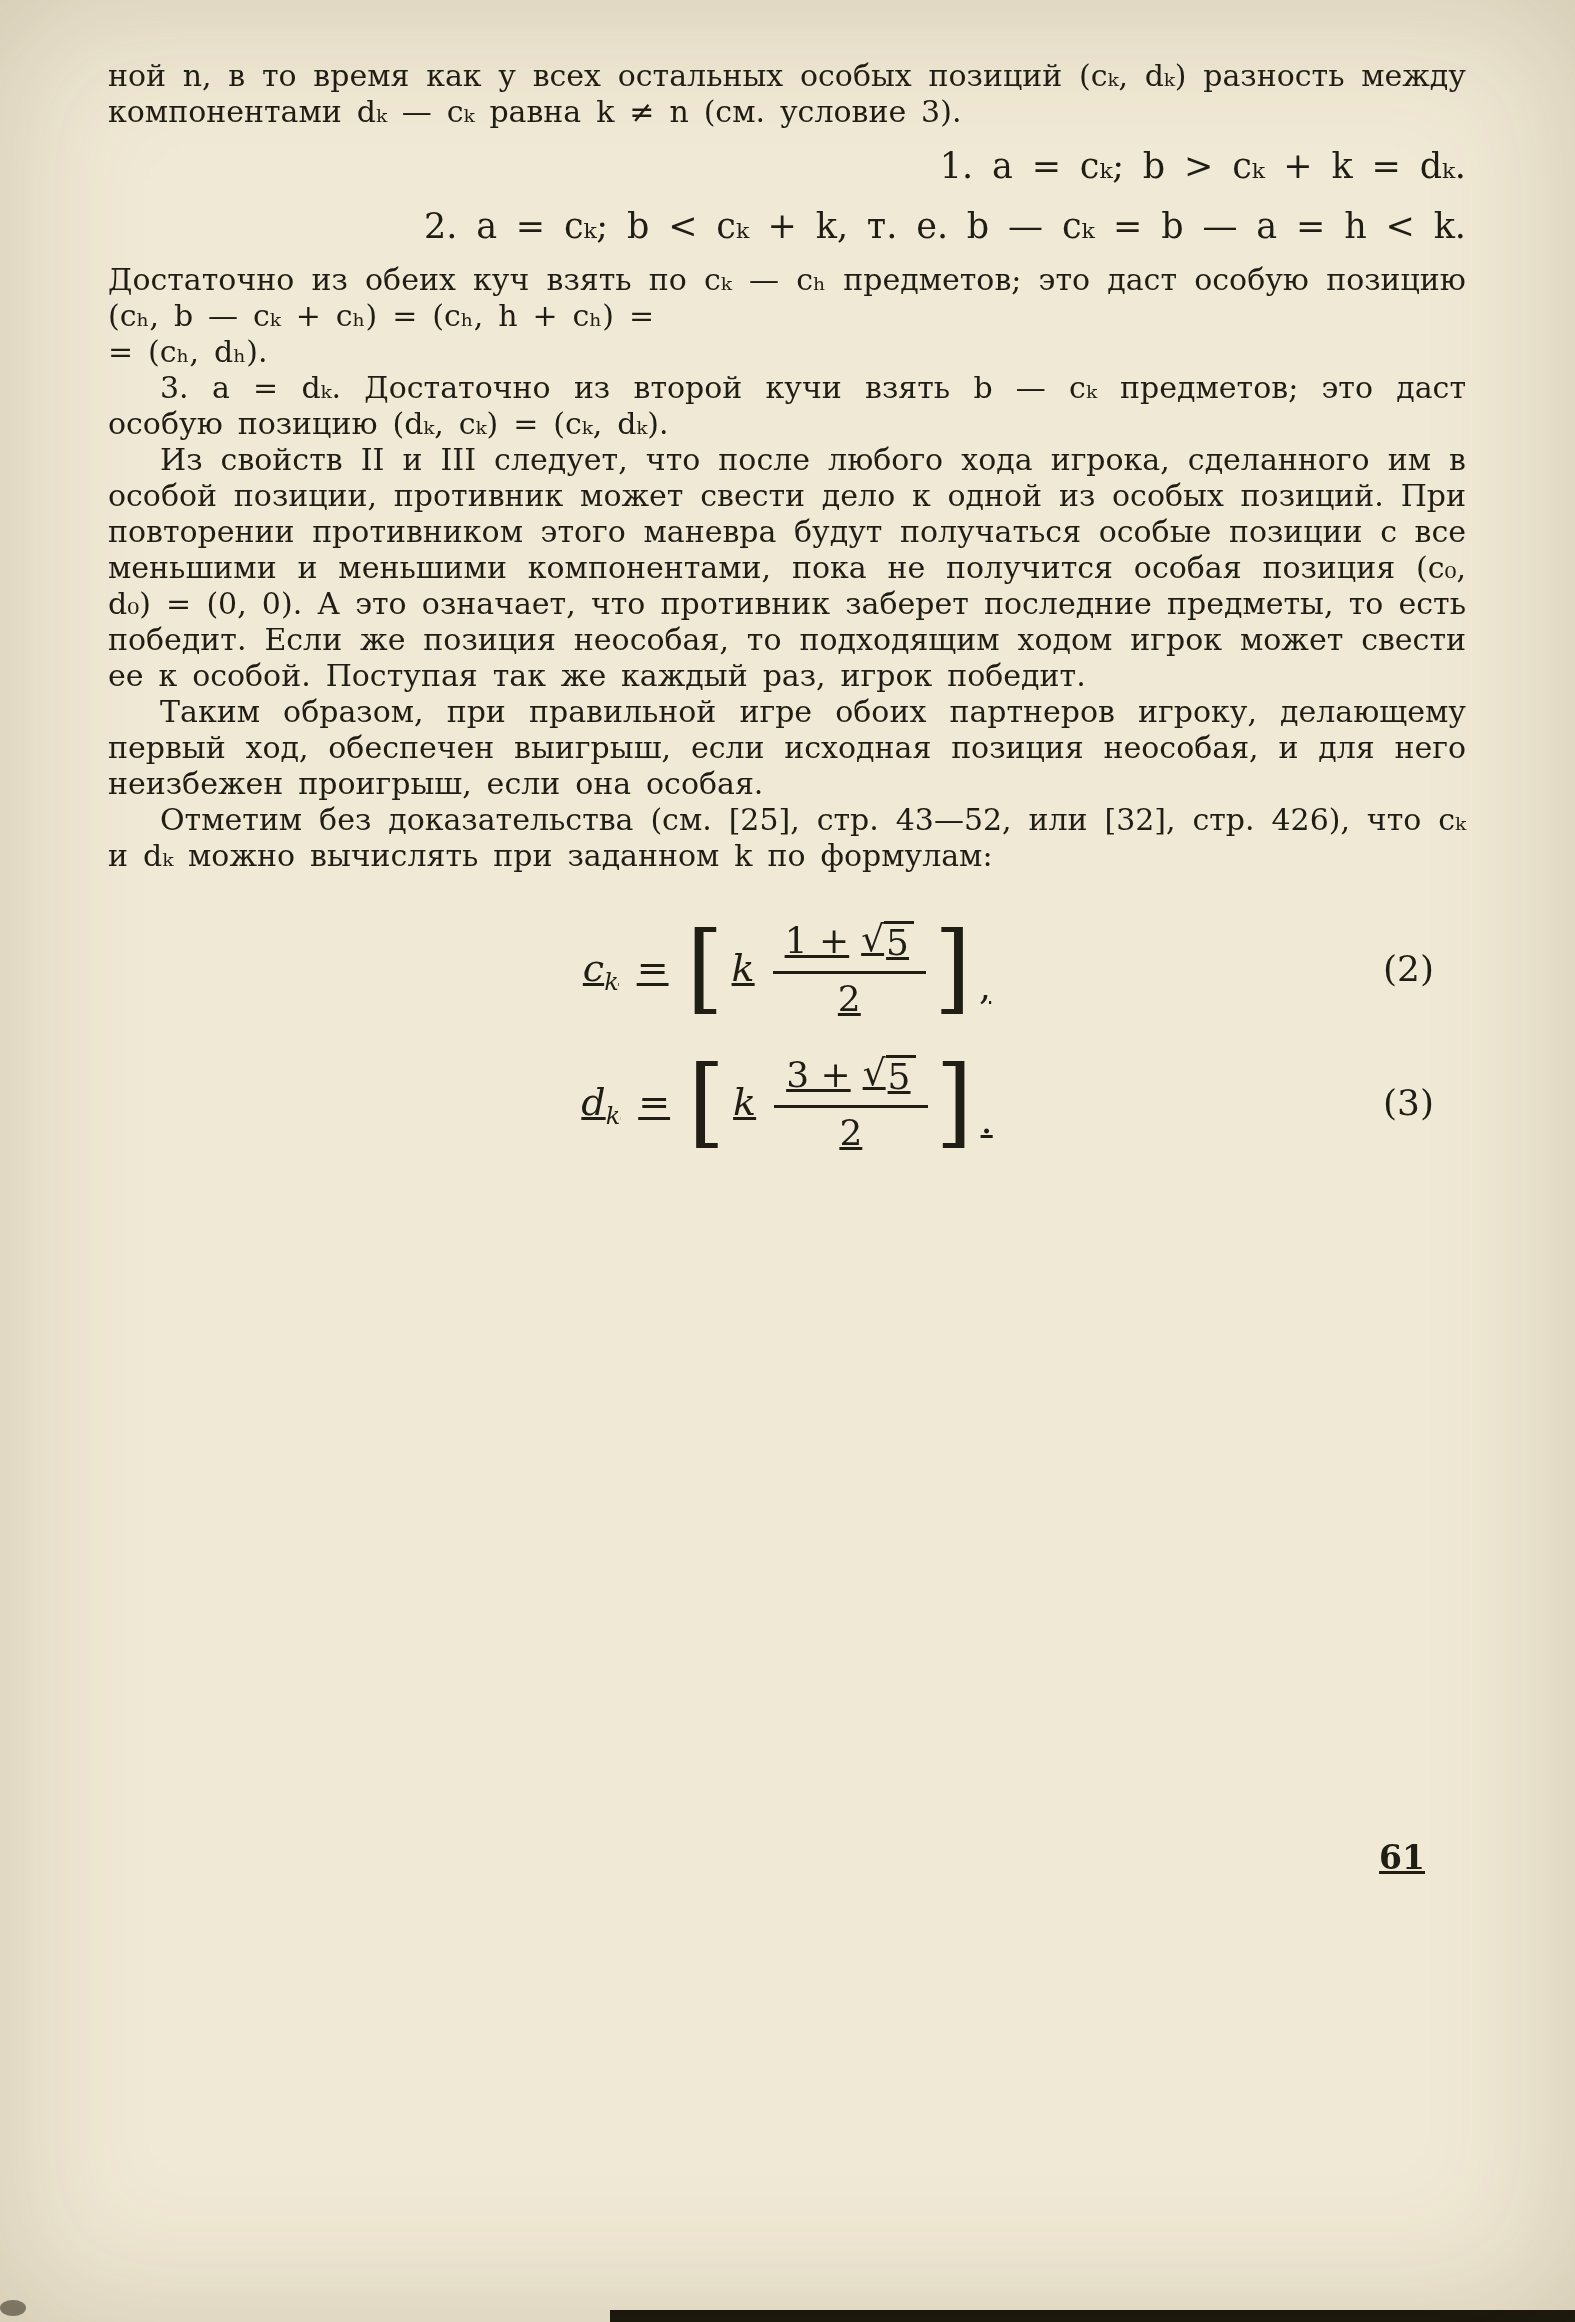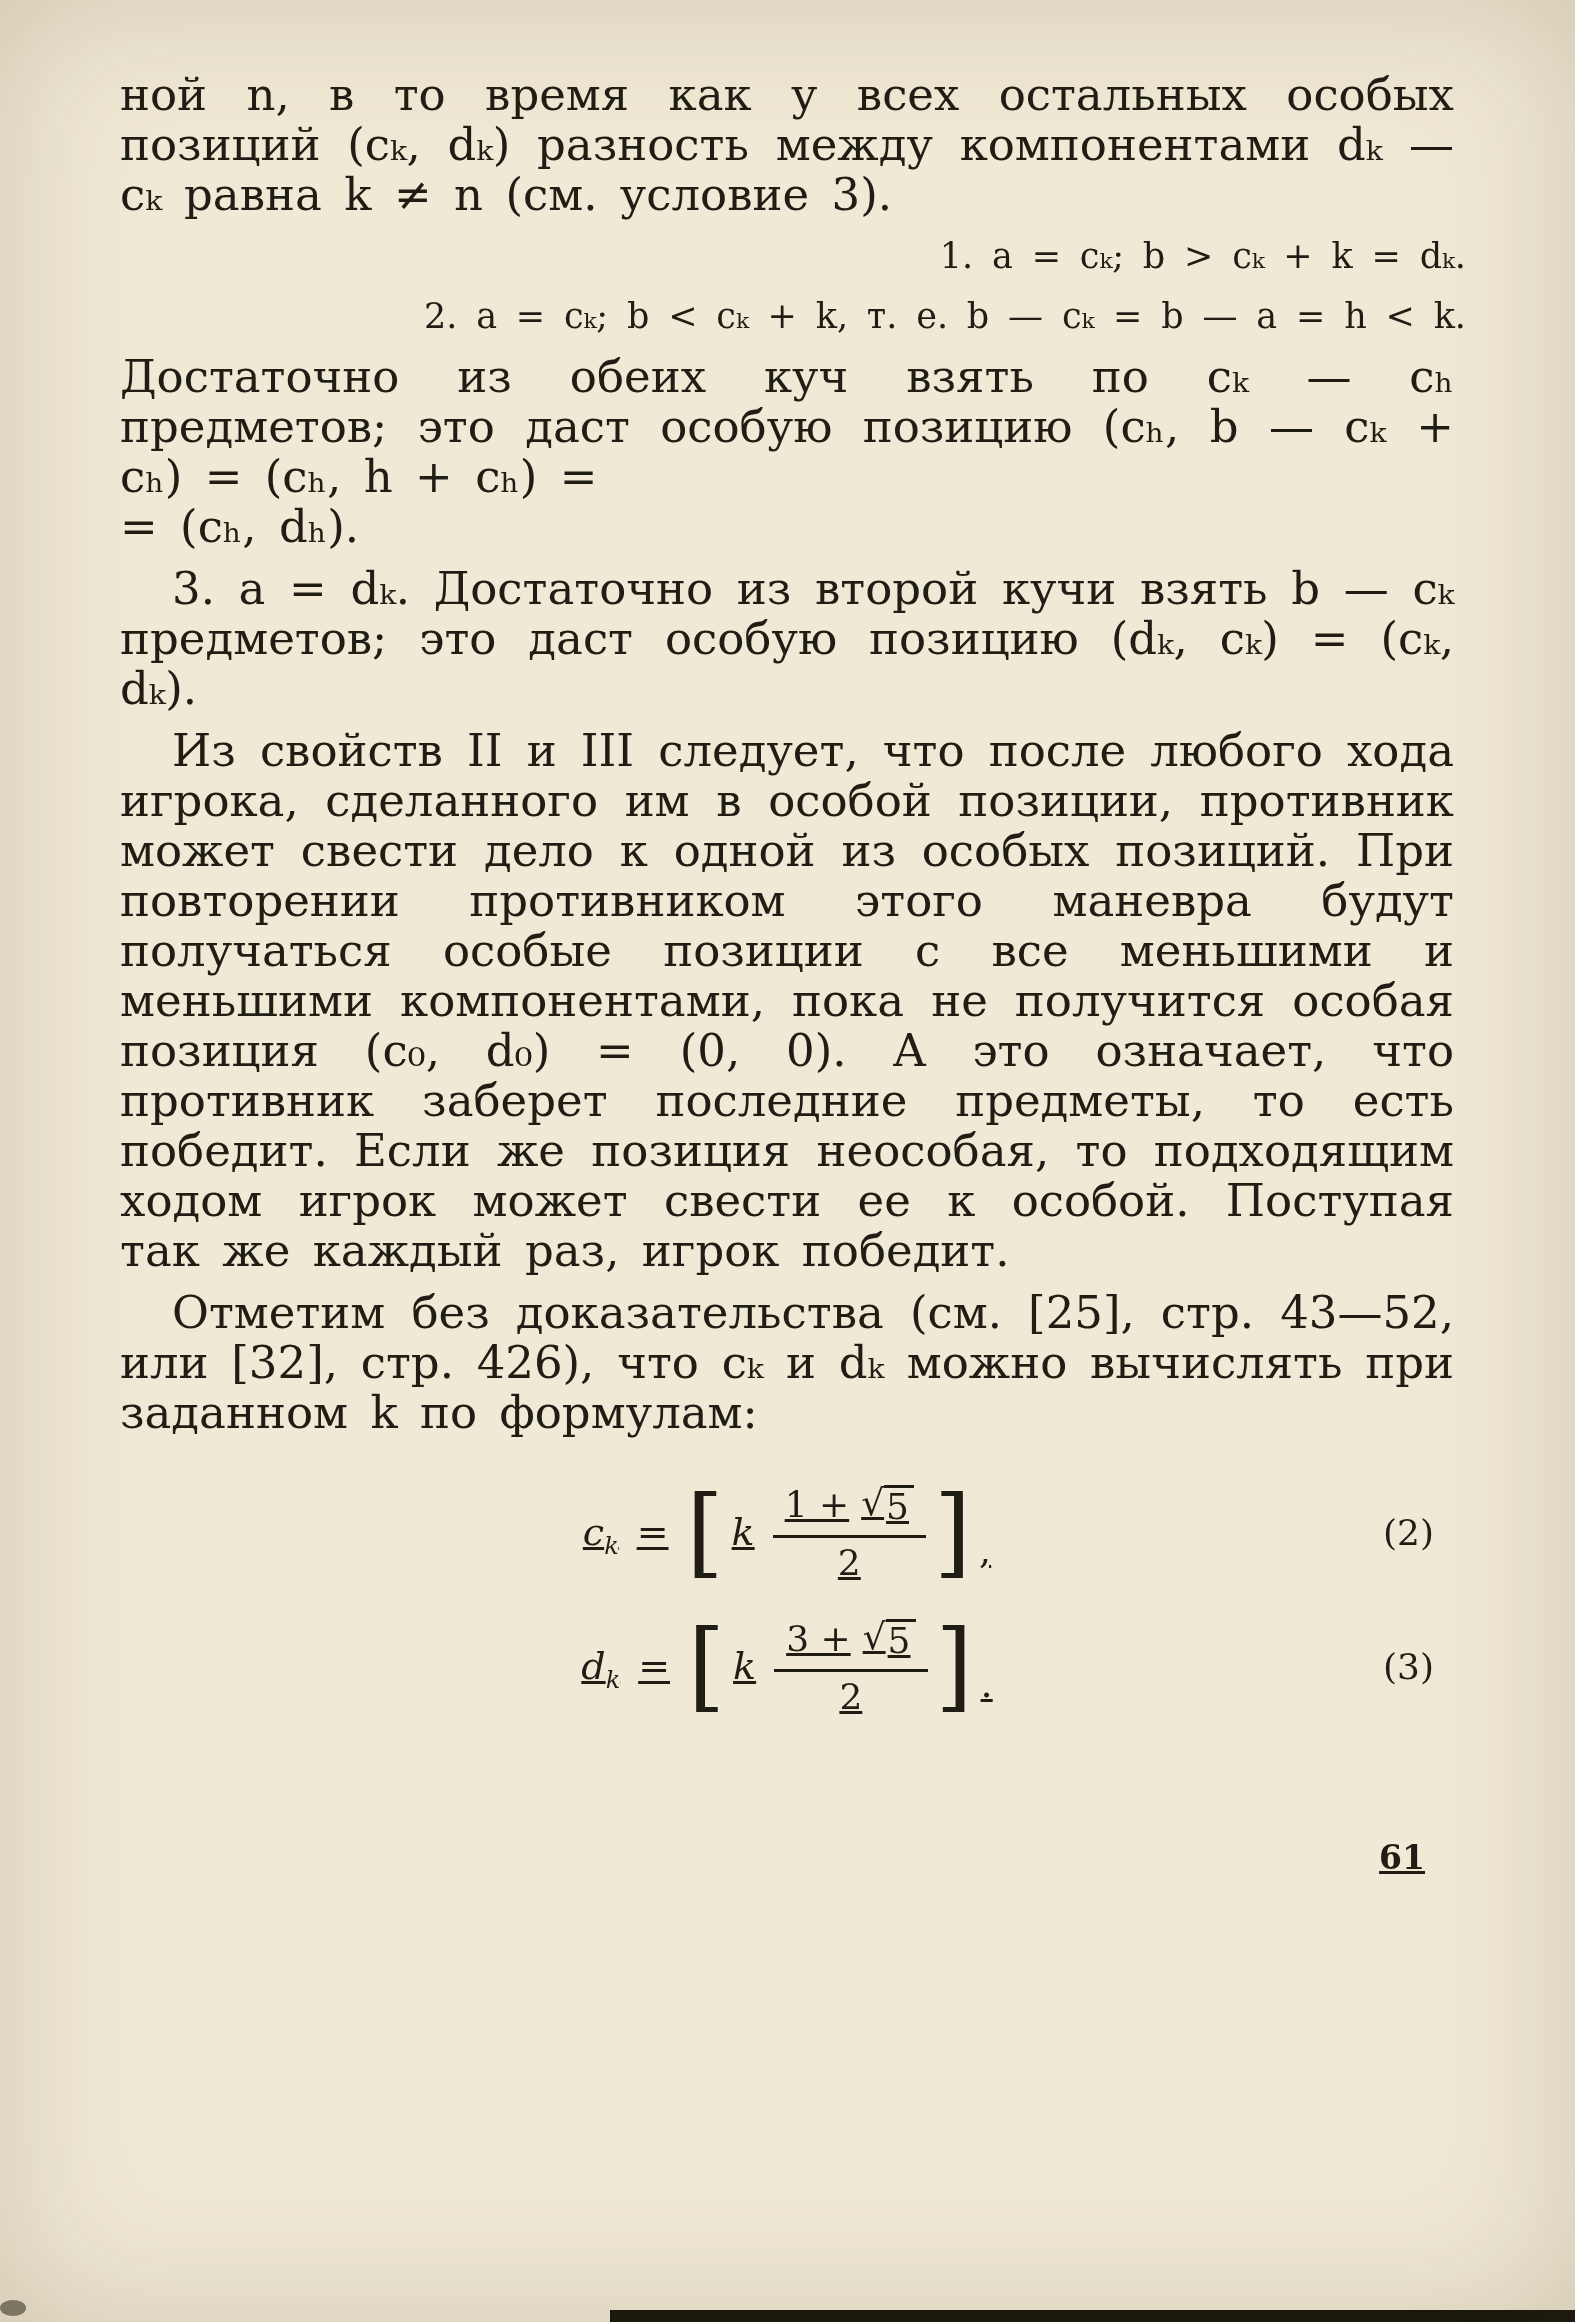--- a/index.html
+++ b/index.html
@@ -16,23 +16,23 @@
     position: absolute; inset: 0;
     box-shadow: inset 0 0 150px rgba(85, 65, 25, 0.20);
     pointer-events: none;
   }
   .text-block {
     position: absolute;
     left: 108px; top: 58px;
     width: 1358px;
   }
   p.para {
-    margin: 12px;
-    font-size: 45px;
-    line-height: 50px;
+    margin: 0;
+    font-size: 30px;
+    line-height: 36px;
     text-align: justify;
     word-spacing: 0.18em;
   }
   p.indent { text-indent: 52px; }
   .lead-spaced { letter-spacing: 0.30em; }
   p.case-line {
     margin: 12px 0;
     font-size: 35px;
     line-height: 48px;
     padding-left: 52px;
@@ -127,20 +127,21 @@
 
 
   <p class="case-line">2. a = cₖ;  b &lt; cₖ + k,  т. е.  b — cₖ = b — a = h &lt; k.</p>
 
   <p class="para"><span>Достаточно из обеих куч взять по cₖ — cₕ предметов; это даст особую позицию (cₕ, b — cₖ + cₕ) = (cₕ, h + cₕ) =</span><br><span>= (cₕ, dₕ).</span></p>
 
   <p class="para indent">3. a = dₖ. Достаточно из второй кучи взять b — cₖ предметов; это даст особую позицию (dₖ, cₖ) = (cₖ, dₖ).</p>
 
   <p class="para indent">Из свойств II и III следует, что после любого хода игрока, сделанного им в особой позиции, противник может свести дело к одной из особых позиций. При повторении противником этого маневра будут получаться особые позиции с все меньшими и меньшими компонентами, пока не получится особая позиция (c₀, d₀) = (0, 0). А это означает, что противник заберет последние предметы, то есть победит. Если же позиция неособая, то подходящим ходом игрок может свести ее к особой. Поступая так же каждый раз, игрок победит.</p>
 
+  <p class="para indent">Таким образом, при правильной игре обоих партнеров игроку, делающему первый ход, обеспечен выигрыш, если исходная позиция неособая, и для него неизбежен проигрыш, если она особая.</p>
 
   <p class="para indent">Отметим без доказательства (см. [25], стр. 43—52, или [32], стр. 426), что cₖ и dₖ можно вычислять при заданном k по формулам:</p>
 
   <div class="formulas">
 
     <div class="formula-line">
       <span class="f-lhs"><span class="f-var">c</span><sub>k</sub></span>
       <span class="f-eq">=</span>
       <span class="f-bracket">[</span>
       <span class="f-var f-coeff">k</span>

